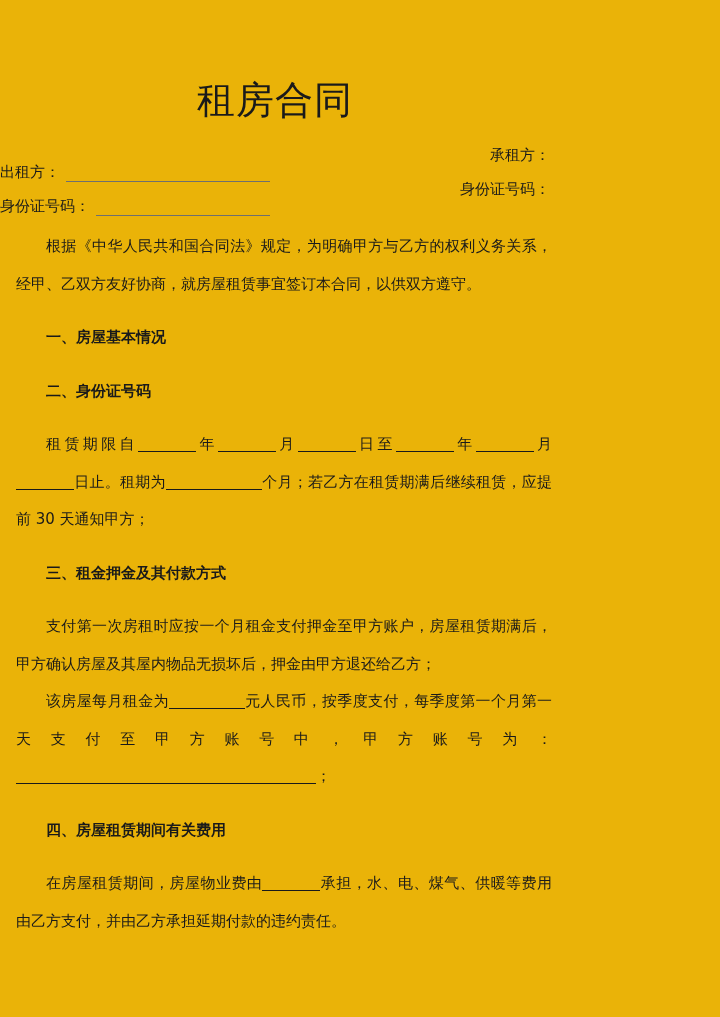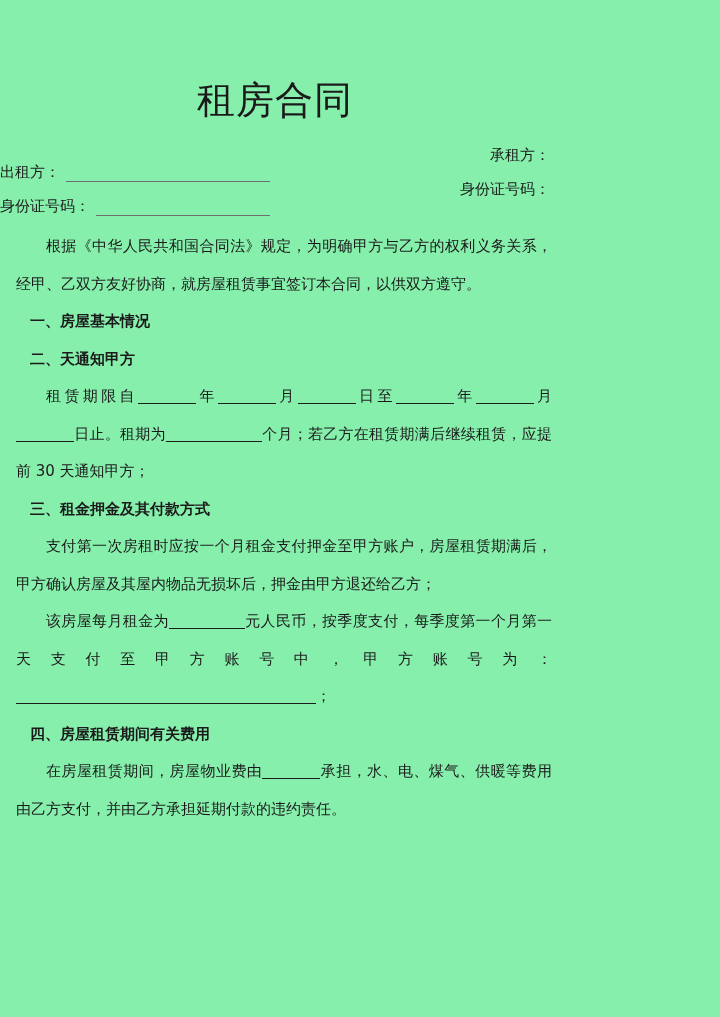--- a/index.html
+++ b/index.html
@@ -17,21 +17,21 @@
     color: #1a1a1a;
     -webkit-font-smoothing: antialiased;
   }
 
   .page {
     position: absolute;
     left: 0;
     top: 0;
     width: 720px;
     height: 1017px;
-    background: #86efac;
+    background: #eab308;
   }
 
   
   .doc-title {
     margin: 0;
     padding: 0;
     text-align: center;
     font-size: 38px;
     line-height: 1;
     font-weight: 400;
@@ -88,21 +88,21 @@
     padding: 0;
     font-size: 15px;
     line-height: 37.5px;
     text-align: justify;
     text-justify: inter-ideograph;
     text-indent: 30px;
     word-break: break-all;
   }
 
   p.heading {
-    margin: 0;
+    margin: 16px;
     padding: 0;
     font-size: 15px;
     line-height: 37.5px;
     font-weight: bold;
     text-indent: 30px;
     white-space: nowrap;
   }
 
   
   .blank {
@@ -150,21 +150,21 @@
         <span class="party-rule"></span>
       </div>
     </div>
 
   </div>
 
   <div class="body-block">
     <p class="para">根据《中华人民共和国合同法》规定，为明确甲方与乙方的权利义务关系，经甲、乙双方友好协商，就房屋租赁事宜签订本合同，以供双方遵守。</p>
     <div id="sections-host">
         <p class="heading">一、房屋基本情况</p>
-        <p class="heading">二、天通知甲方</p>
+        <p class="heading">二、身份证号码</p>
         <p class="para"><span>租赁期限自</span><span class="blank b-6"></span><span>年</span><span class="blank b-6"></span><span>月</span><span class="blank b-6"></span><span>日至</span><span class="blank b-6"></span><span>年</span><span class="blank b-6"></span><span>月</span><span class="blank b-6"></span><span>日止。租期为</span><span class="blank b-10"></span><span>个月；若乙方在租赁期满后继续租赁，应提前 30 天通知甲方；</span></p>
         <p class="heading">三、租金押金及其付款方式</p>
         <p class="para">支付第一次房租时应按一个月租金支付押金至甲方账户，房屋租赁期满后，甲方确认房屋及其屋内物品无损坏后，押金由甲方退还给乙方；</p>
         <p class="para"><span>该房屋每月租金为</span><span class="blank b-8"></span><span>元人民币，按季度支付，每季度第一个月第一天支付至甲方账号中，甲方账号为：</span><span class="blank b-acct"></span><span>；</span></p>
         <p class="heading">四、房屋租赁期间有关费用</p>
         <p class="para"><span>在房屋租赁期间，房屋物业费由</span><span class="blank b-6"></span><span>承担，水、电、煤气、供暖等费用由乙方支付，并由乙方承担延期付款的违约责任。</span></p>
       </div>
   </div>
 
 </div>

